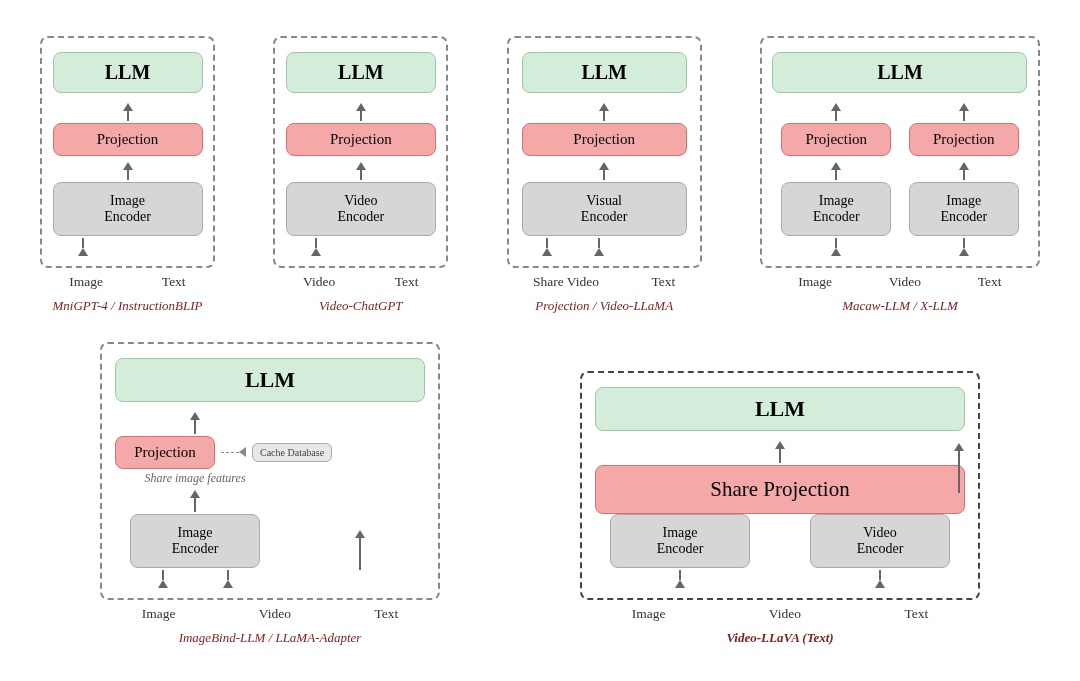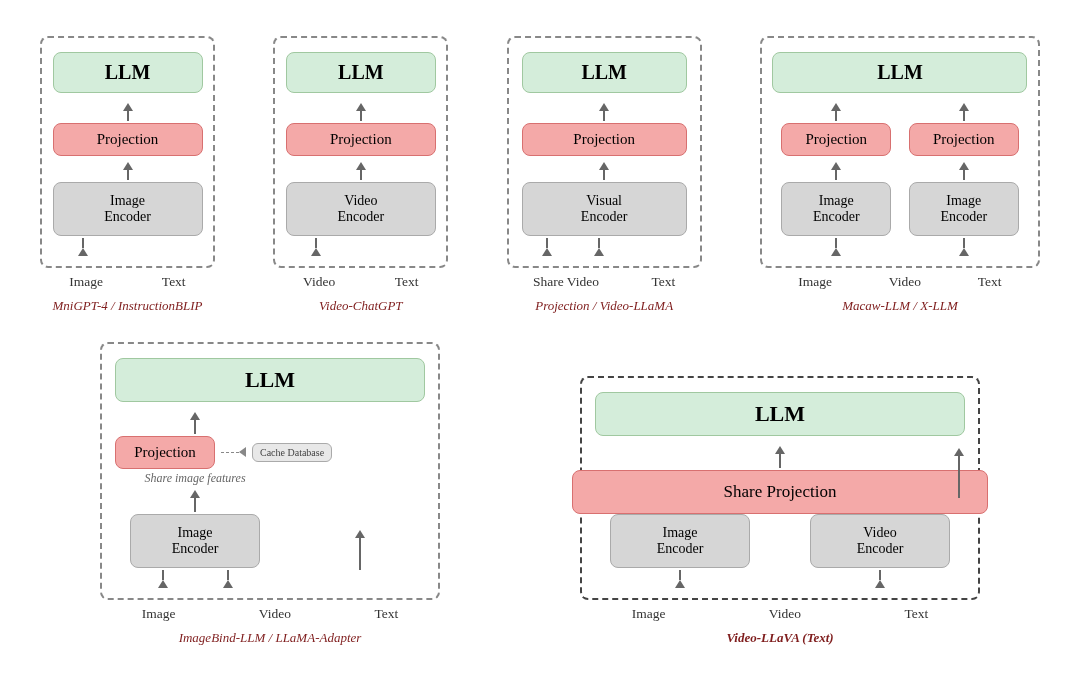--- a/index.html
+++ b/index.html
@@ -374,21 +374,21 @@
       <div class="caption">ImageBind-LLM / LLaMA-Adapter</div>
     </div>
 
     <div style="display:flex;flex-direction:column;align-items:center;">
       <div class="diagram-box thick-border" style="width:400px;">
         <div class="llm-block" style="width:370px;font-size:22px;">LLM</div>
         <div class="arrow-container" style="height:22px;width:370px;">
           <div class="arrowhead"></div>
           <div class="arrow-line" style="height:14px;"></div>
         </div>
-        <div class="share-proj-block" style="width:416px;font-size:17px;padding:11px 0;">Share Projection</div>
+        <div class="share-proj-block" style="width:370px;font-size:21px;padding:11px 0;">Share Projection</div>
 
 
         <div class="encoder-row" style="width:370px;gap:30px;">
           <div class="encoder-col">
             <div class="encoder-block" style="width:140px;">
               <span>Image<br>Encoder</span>
             </div>
             <div class="arrow-container" style="height:16px;margin-top:2px;">
               <div class="arrow-line" style="height:8px;"></div>
               <div class="arrowhead"></div>

